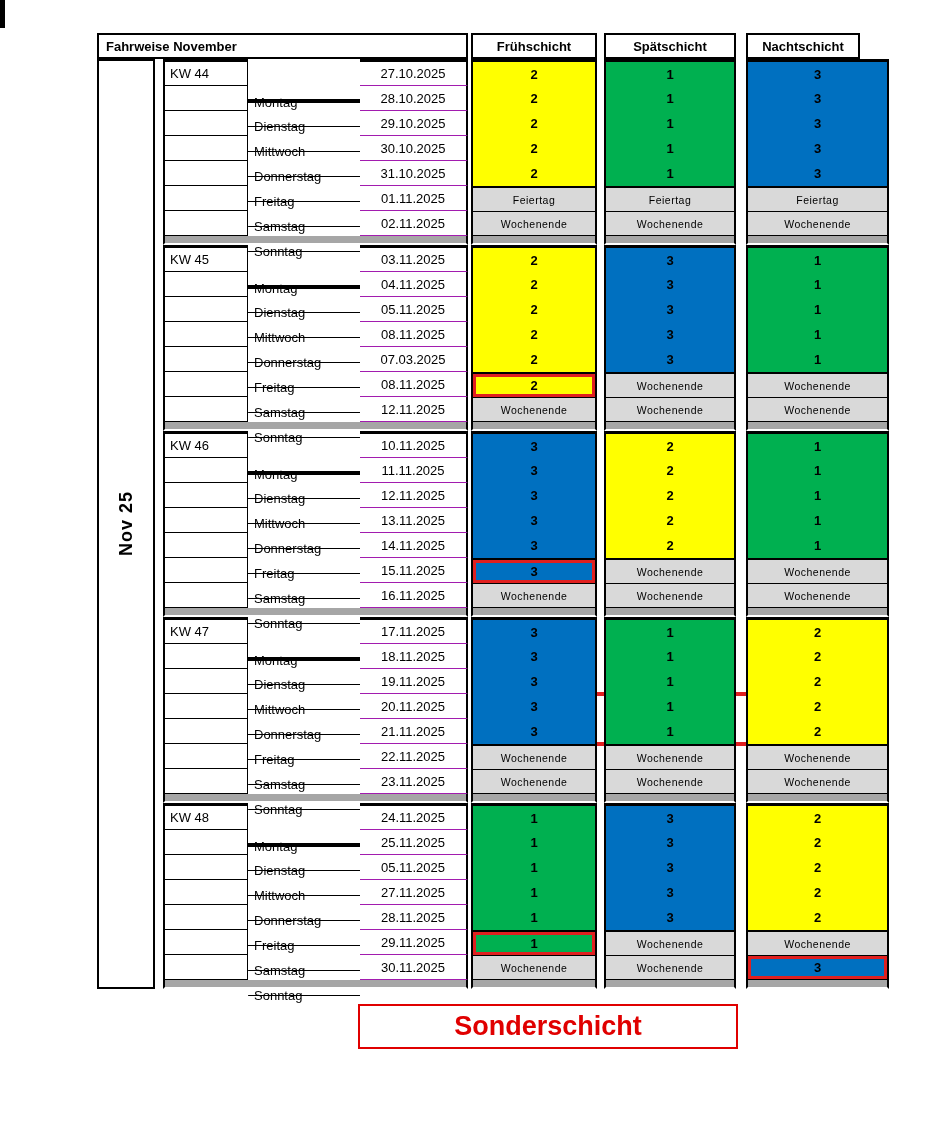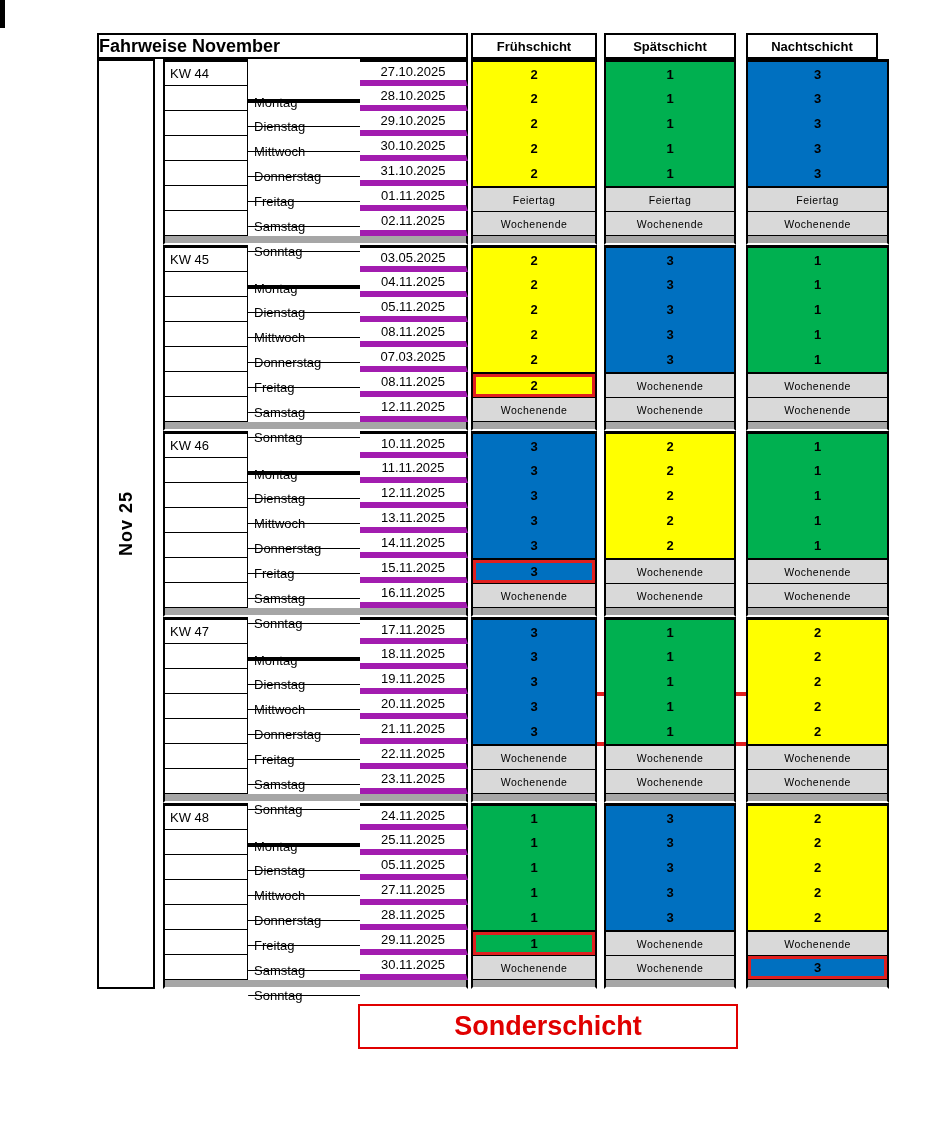--- a/index.html
+++ b/index.html
@@ -5,44 +5,44 @@
   html,body{margin:0;padding:0;}
   .sheet{position:relative;width:952px;height:1125px;background:#ffffff;overflow:hidden;
          font-family:"Liberation Sans",sans-serif;color:#000;}
   .corner{position:absolute;left:0;top:0;width:5px;height:28px;background:#000;}
 
   .table{position:absolute;left:97px;top:33px;}
 
   
   .hdr-row{display:flex;height:26px;}
   .hdr-title{width:371px;box-sizing:border-box;border:2px solid #000;display:flex;
-             align-items:center;font-weight:bold;font-size:18px;}
+             align-items:center;padding-left:7px;font-weight:bold;font-size:13px;}
   .hdr-shift{box-sizing:border-box;border:2px solid #000;display:flex;align-items:center;
              justify-content:center;font-weight:bold;font-size:13px;}
-  .hs-f{width:126px}.hs-s{width:132px}.hs-n{width:132px}
+  .hs-f{width:126px}.hs-s{width:132px}.hs-n{width:114px}
 
   
   .body{display:flex;}
   .month-cell{width:58px;box-sizing:border-box;border:2px solid #000;display:flex;
               align-items:center;justify-content:center;}
   .month-text{writing-mode:vertical-rl;transform:rotate(180deg);font-weight:bold;
               font-size:18px;letter-spacing:1px;}
   .spacer-col{width:8px;}
   .main{display:flex;flex-direction:column;}
 
   .row{display:flex;height:25px;}
   .row.first{height:27px;}
   .row.first .cell{border-top:3px solid #000;}
   .cell{box-sizing:border-box;display:flex;align-items:center;justify-content:center;
         font-size:13px;}
   .c-kw{width:85px;border-left:2px solid #000;border-right:1px solid #000;
         border-bottom:1px solid #000;justify-content:flex-start;padding-left:5px;}
   .c-day{width:112px;border-right:1px solid #000;border-bottom:1px solid #000;
          justify-content:flex-start;padding-left:6px;margin-top:40px;}
-  .c-date{width:108px;border-right:2px solid #000;border-bottom:6px solid #a21caf;}
+  .c-date{width:108px;border-right:2px solid #000;border-bottom:1px solid #a21caf;}
   .row.we .c-day{background:#D9D9D9;border-radius:11px;}
 
   .sc{border-left:2px solid #000;border-right:2px solid #000;font-weight:bold;}
   .sc.off{font-weight:normal;font-size:10.5px;letter-spacing:0.5px;background:#D9D9D9;}
   .row.sat .sc{border-top:2px solid #000;}
   .row.sun .sc{border-top:1px solid #000;border-bottom:1px solid #000;}
   .hl{box-shadow:inset 0 0 0 3px #E02020;}
 
   .gap{}
   .g0{width:3px}.g1{width:7px}.g2{width:10px}
@@ -166,21 +166,21 @@
               <div class="gap g1"></div>
               <div class="sep sep-s"></div>
               <div class="gap g2"></div>
               <div class="sep sep-n"></div>
             </div>
           </div>
           <div class="block">
             <div class="row first">
               <div class="cell c-kw">KW 45</div>
               <div class="cell c-day">Montag</div>
-              <div class="cell c-date">03.05.2025</div>
+              <div class="cell c-date">03.11.2025</div>
               <div class="gap g0"></div>
               <div class="cell sc c-f" style="background: rgb(255, 255, 0);">2</div>
               <div class="gap g1"></div>
               <div class="cell sc c-s" style="background: rgb(0, 112, 192);">3</div>
               <div class="gap g2"></div>
               <div class="cell sc c-n" style="background: rgb(0, 176, 80);">1</div>
             </div>
             <div class="row">
               <div class="cell c-kw"></div>
               <div class="cell c-day">Dienstag</div>

